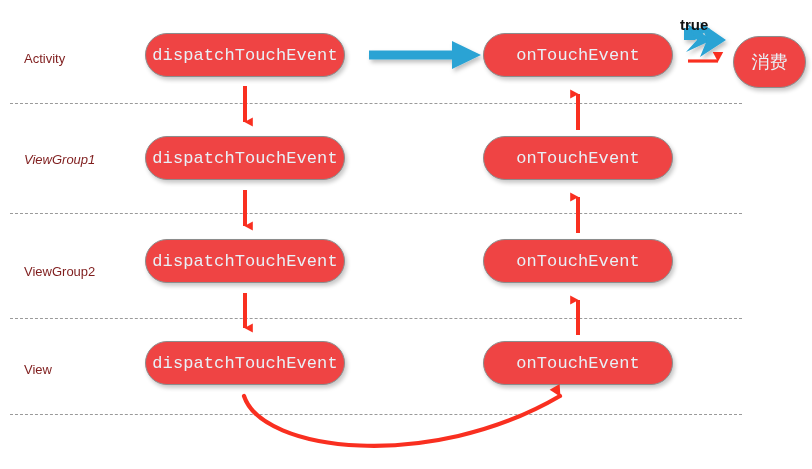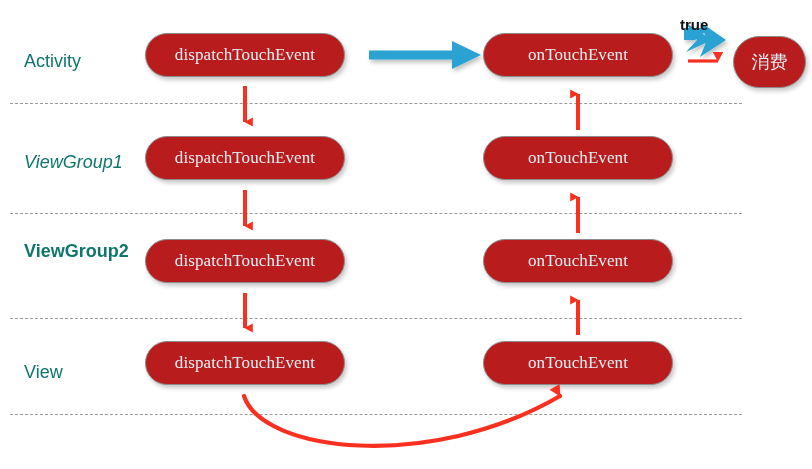--- a/index.html
+++ b/index.html
@@ -14,49 +14,49 @@
     position: relative;
     width: 812px;
     height: 469px;
     background: #ffffff;
     overflow: hidden;
   }
 
   
   .row-label {
     position: absolute;
-    font-size: 18px;
-    color: #0f766e;
+    font-size: 13px;
+    color: #7f1d1d;
     font-family: "Liberation Sans", sans-serif;
     white-space: nowrap;
     line-height: 1;
   }
 
   
   .separator {
     position: absolute;
     left: 10px;
     width: 732px;
     height: 0;
     border-top: 1.6px dashed #9a9a9a;
   }
 
   
   .pill {
     position: absolute;
     box-sizing: border-box;
-    background: #b91c1c;
+    background: #ef4444;
     border: 1.5px solid #8c8c8c;
     border-radius: 999px;
     display: flex;
     align-items: center;
     justify-content: center;
     color: #e8f1f7;
     font-size: 17px;
-    font-family: Liberation Serif, serif;
+    font-family: Liberation Mono, monospace;
     letter-spacing: 0.1px;
     box-shadow: 2px 3px 4px rgba(0,0,0,0.22);
   }
   .pill.small {
     font-size: 18px;
   }
 
   
   #arrow-layer {
     position: absolute;
@@ -83,21 +83,21 @@
 
 <div id="diagram-root">
 
   <div class="separator" style="top:103px;"></div>
   <div class="separator" style="top:213px;"></div>
   <div class="separator" style="top:318px;"></div>
   <div class="separator" style="top:414px;"></div>
 
   <div class="row-label" style="left:24px; top:52px;">Activity</div>
   <div class="row-label" style="left:24px; top:153px;font-style:italic;">ViewGroup1</div>
-  <div class="row-label" style="left:24px; top:242px;font-weight:bold;">ViewGroup2</div>
+  <div class="row-label" style="left:24px; top:265px;">ViewGroup2</div>
   <div class="row-label" style="left:24px; top:363px;text-align:center;">View</div>
 
   <div class="pill" style="left:145px; top:33px;  width:200px; height:44px;">dispatchTouchEvent</div>
   <div class="pill" style="left:145px; top:136px; width:200px; height:44px;">dispatchTouchEvent</div>
   <div class="pill" style="left:145px; top:239px; width:200px; height:44px;">dispatchTouchEvent</div>
   <div class="pill" style="left:145px; top:341px; width:200px; height:44px;">dispatchTouchEvent</div>
 
   <div class="pill" style="left:483px; top:33px;  width:190px; height:44px;">onTouchEvent</div>
   <div class="pill" style="left:483px; top:136px; width:190px; height:44px;">onTouchEvent</div>
   <div class="pill" style="left:483px; top:239px; width:190px; height:44px;">onTouchEvent</div>

